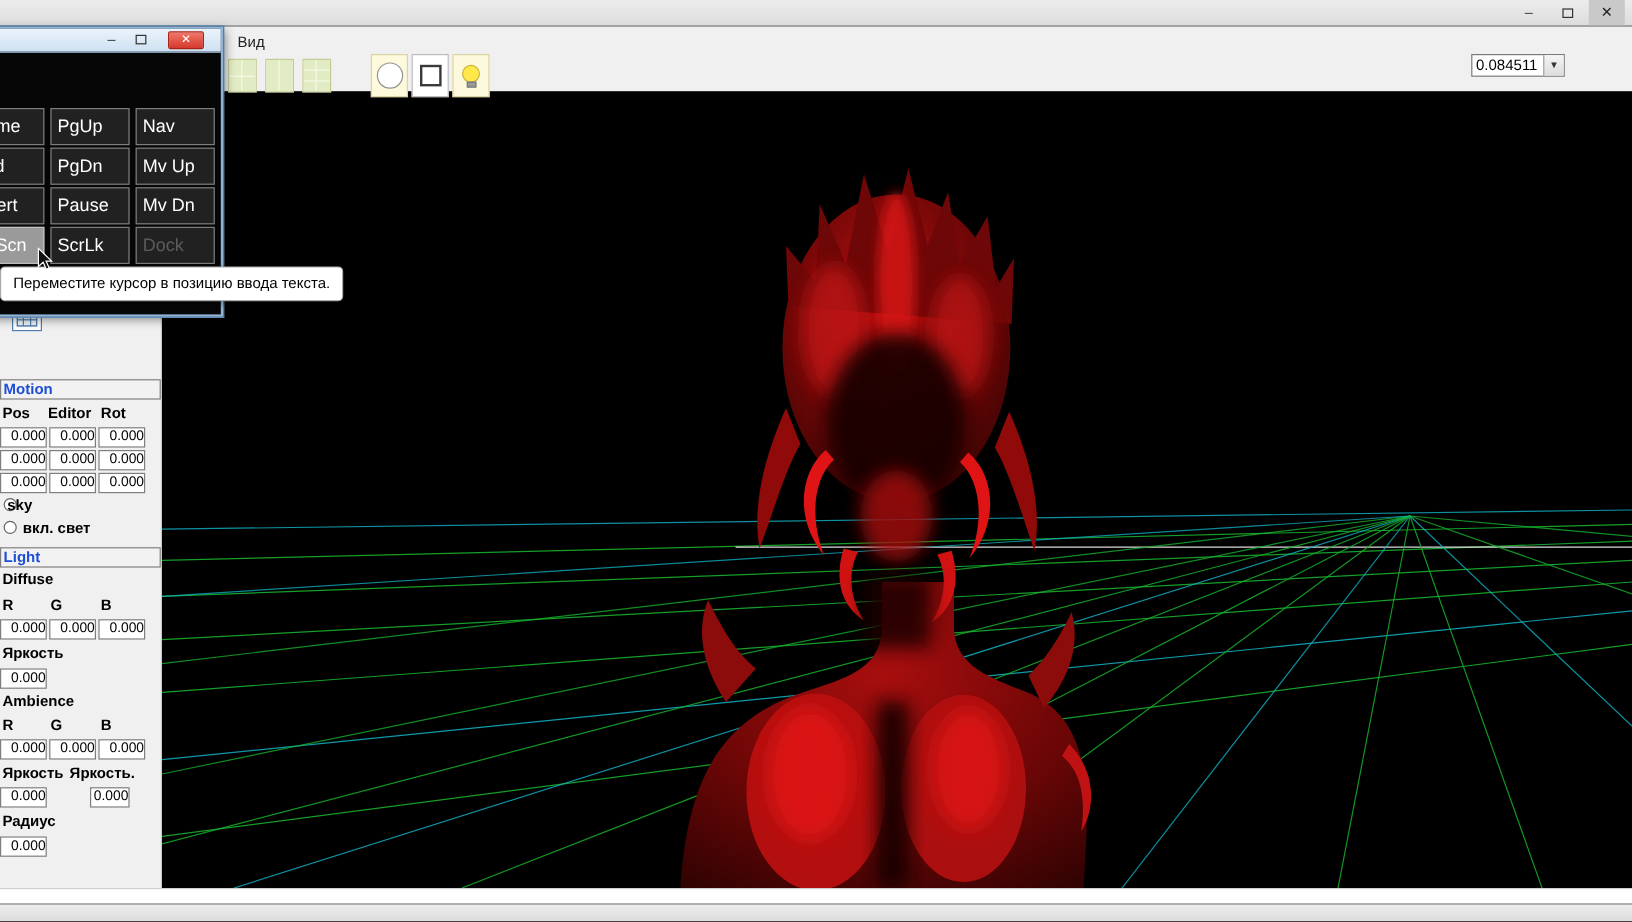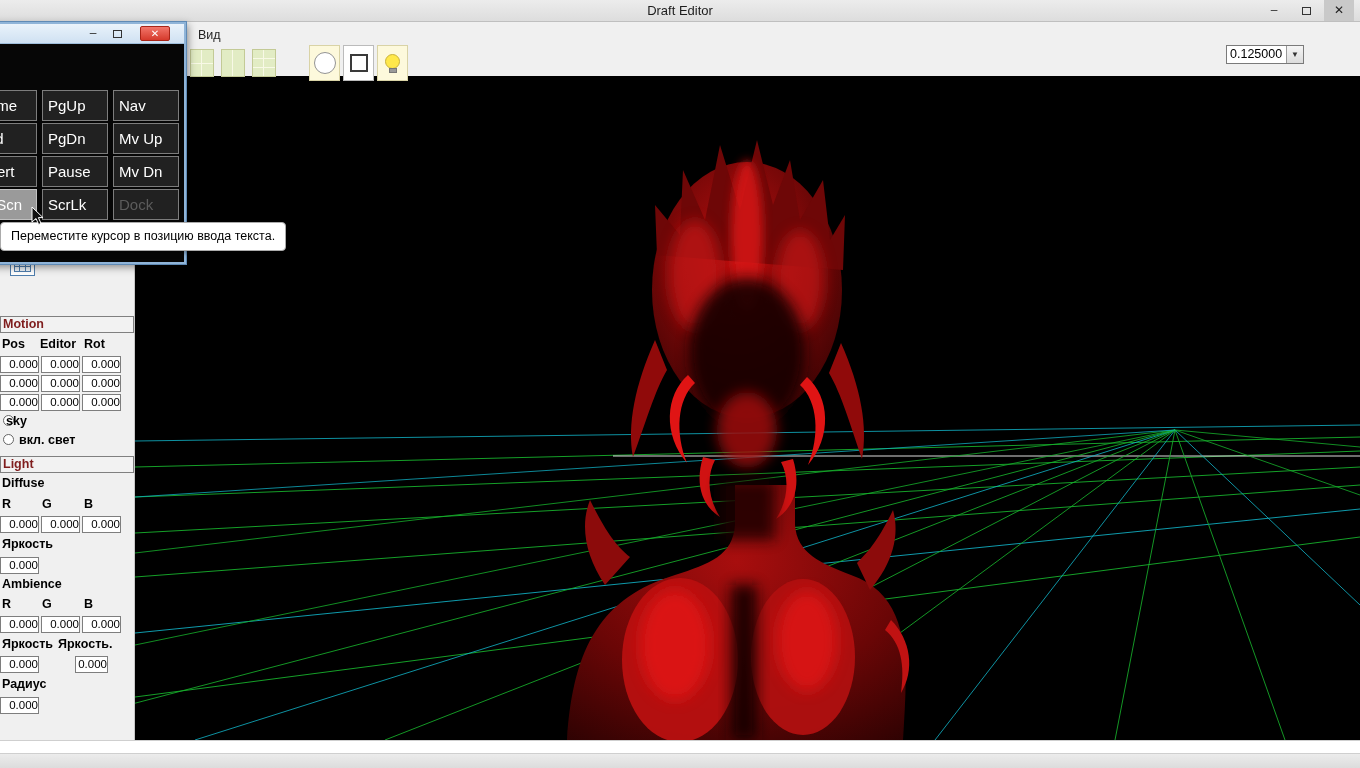--- a/index.html
+++ b/index.html
@@ -14,21 +14,21 @@
     font-size:12px; color:#333; cursor:default; }
   .btn-min { right:72px; width:28px; }
   .btn-max { right:40px; width:28px; }
   .btn-close { right:6px; width:30px; background:#c9c9c9; color:#222; }
   .box-icon { display:inline-block; width:9px; height:8px; border:1px solid #333; vertical-align:middle; }
 
   
   .panel { position:absolute; left:0; top:22px; width:135px; height:718px; background:#f0f0f0;
     border-right:1px solid #c8c8c8; z-index:5; }
   .phdr { position:absolute; left:0; width:134px; height:17px; border:1px solid #808080;
-    background:#f2f2f2; font-size:12.5px; font-weight:bold; line-height:15px; padding-left:2px; color:#7f1d1d; }
+    background:#f2f2f2; font-size:12.5px; font-weight:bold; line-height:15px; padding-left:2px; color:#1d4ed8; }
   .plabel { position:absolute; font-size:12.5px; font-weight:bold; color:#000; white-space:nowrap; }
   .fld { position:absolute; width:39px; height:17px; background:#fff; border:1px solid #7e7e7e;
     font-size:11.5px; line-height:15px; padding-left:2px; color:#000;text-align:right; }
   .radio { position:absolute; width:11px; height:11px; border:1px solid #666; border-radius:50%; background:#fff; }
 
   
   .toolbar { position:absolute; left:135px; top:22px; width:1225px; height:54px; background:#f0f0f0; z-index:4; }
   .menu-item { position:absolute; left:63px; top:6px; font-size:12.5px; color:#222; }
   .tb-btn { position:absolute; top:23px; width:31px; height:36px; display:flex; align-items:center; justify-content:center; }
   .grid-icon { width:24px; height:28px; display:grid; gap:1px; background:#f8f9e6; border:1px solid #c3ca96; }
@@ -84,21 +84,20 @@
   
   .tooltip { position:absolute; left:0px; top:222px; height:29px; background:#fff; border:1px solid #ababab;
     border-radius:4px; box-shadow:1px 2px 5px rgba(0,0,0,.35); padding:0 10px; font-size:12.5px;
     line-height:27px; color:#000; z-index:70; white-space:nowrap; }
   .cursor-arrow { position:absolute; left:30px; top:206px; z-index:80; }
 </style>
 </head>
 <body>
 
 <div class="titlebar">
-  <div class="title-text">Draft Editor</div>
   <div class="chrome-btn btn-min">
     <span>–</span>
   </div>
   <div class="chrome-btn btn-max">
     <span class="box-icon"></span>
   </div>
   <div class="chrome-btn btn-close">
     <span>✕</span>
   </div>
 </div>
@@ -138,21 +137,21 @@
     <div class="sq"></div>
   </div>
   <div class="tb-btn pale-btn" style="left:242px">
     <div class="bulb-wrap">
       <div class="bulb"></div>
         <div class="bulb-base"></div>
     </div>
   </div>
 
   <div class="combo">
-    <div class="combo-value">0.125000</div>
+    <div class="combo-value">0.084511</div>
     <div class="combo-arrow">
       <span>▼</span>
     </div>
   </div>
 </div>
 
 <svg class="viewport" width="1225" height="655" viewBox="0 0 1225 655">
   <defs>
     <radialGradient id="gHead" cx="0.45" cy="0.35" r="0.8">
       <stop offset="0%" stop-color="#b81010"></stop>

